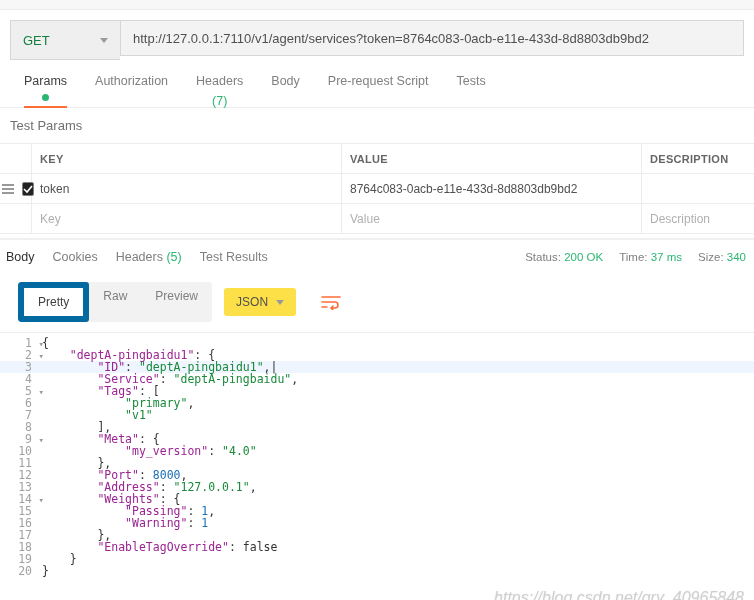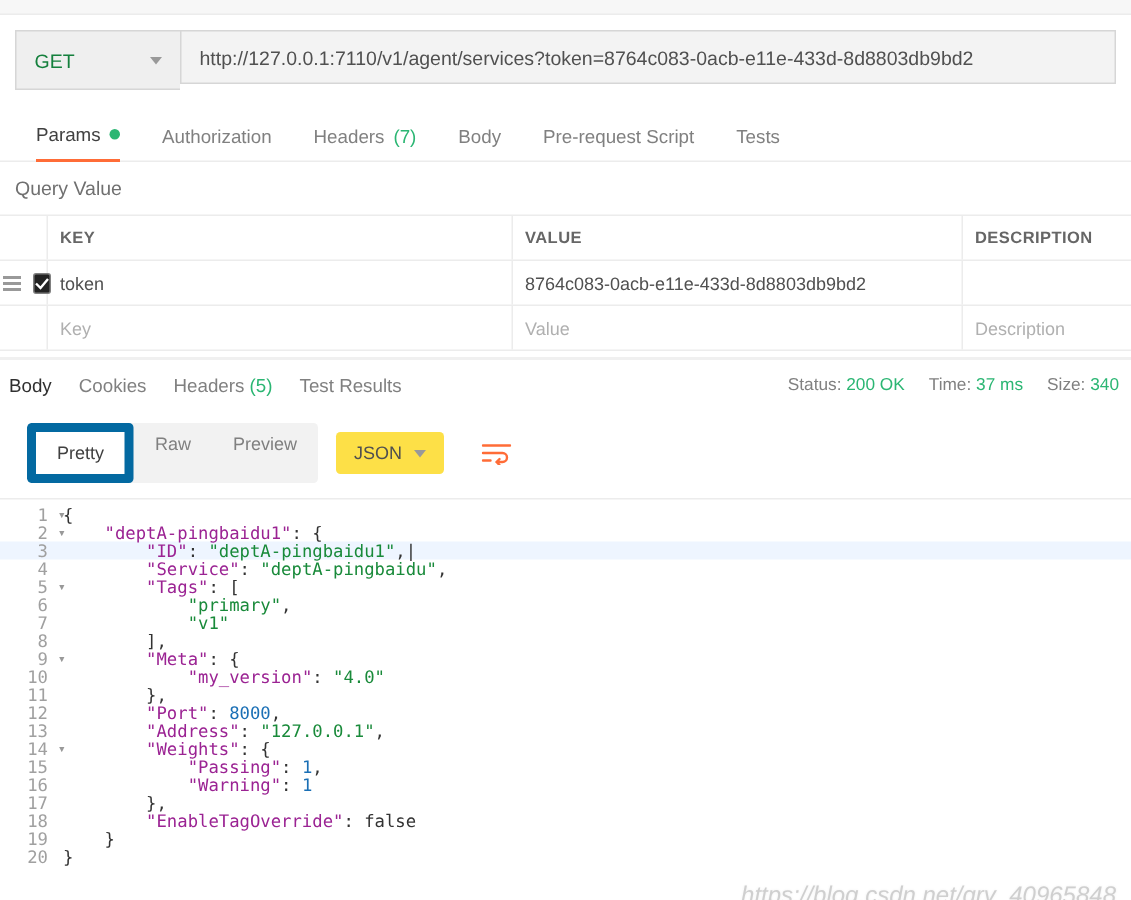--- a/index.html
+++ b/index.html
@@ -44,21 +44,21 @@
     font-size:13px; color:#505050;
     outline:none;
   }
   .tabs{
     display:flex; gap:28px;
     padding:0 24px;
     border-bottom:1px solid #ececec;
     height:34px; align-items:center;
     font-size:12.5px;
   }
-  .tab{ color:#808080; cursor:pointer; height:34px; display:flex; align-items:center; gap:6px; }
+  .tab{ color:#808080; cursor:pointer; height:34px; display:flex; align-items:center; gap:6px;flex-direction:column; }
   .tab.active{ color:#404040; border-bottom:2px solid #ff6c37; }
   .dot-green{ width:7px;height:7px;border-radius:50%; background:#2bb673; display:inline-block;}
   .count{ color:#2bb673; }
   .qp-title{
     padding:10px 10px 10px 10px;
     font-size:13px; color:#707070;
   }
   .qp-table{ border-top:1px solid #ececec; }
   .qp-head, .qp-row{
     display:grid;
@@ -158,21 +158,21 @@
       <span>Body</span>
     </div>
   <div class="tab">
       <span>Pre-request Script</span>
     </div>
   <div class="tab">
       <span>Tests</span>
     </div>
 </div>
 
-<div class="qp-title">Query Value</div>
+<div class="qp-title">Test Params</div>
 
 <div class="qp-table">
   <div class="qp-head">
     <div class="cell"></div>
     <div class="cell">KEY</div>
     <div class="cell">VALUE</div>
     <div class="cell">DESCRIPTION</div>
   </div>
   <div class="qp-row">
     <div class="cell" style="gap:4px;padding-left:2px;">

